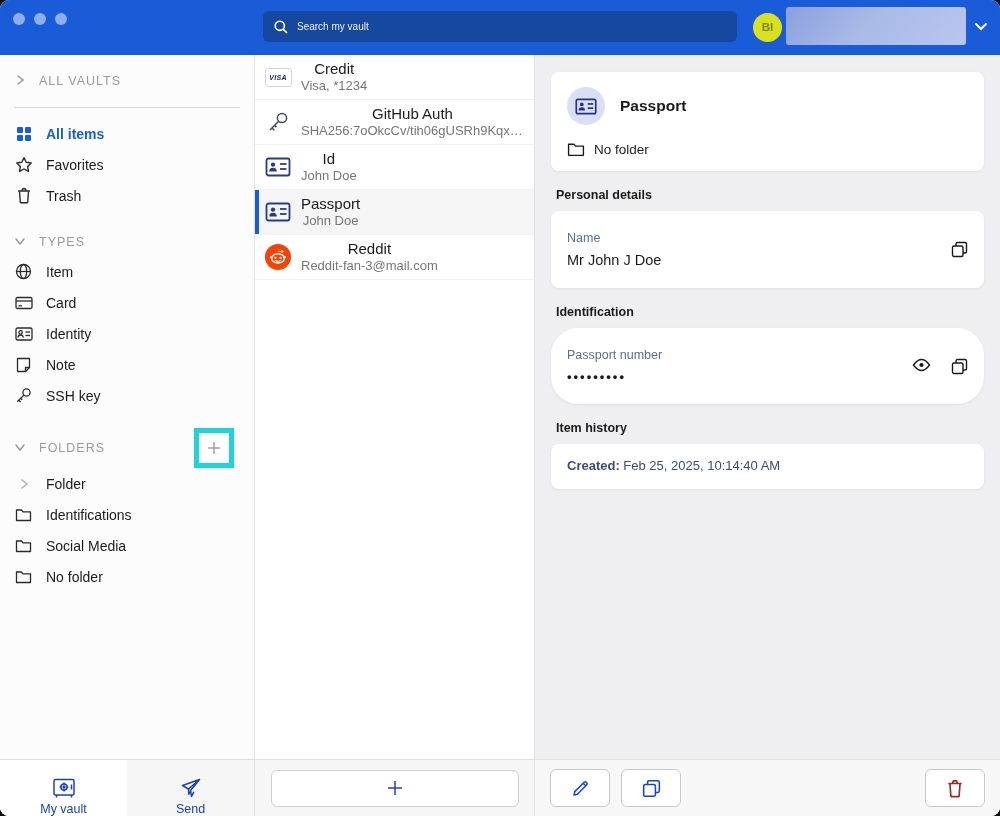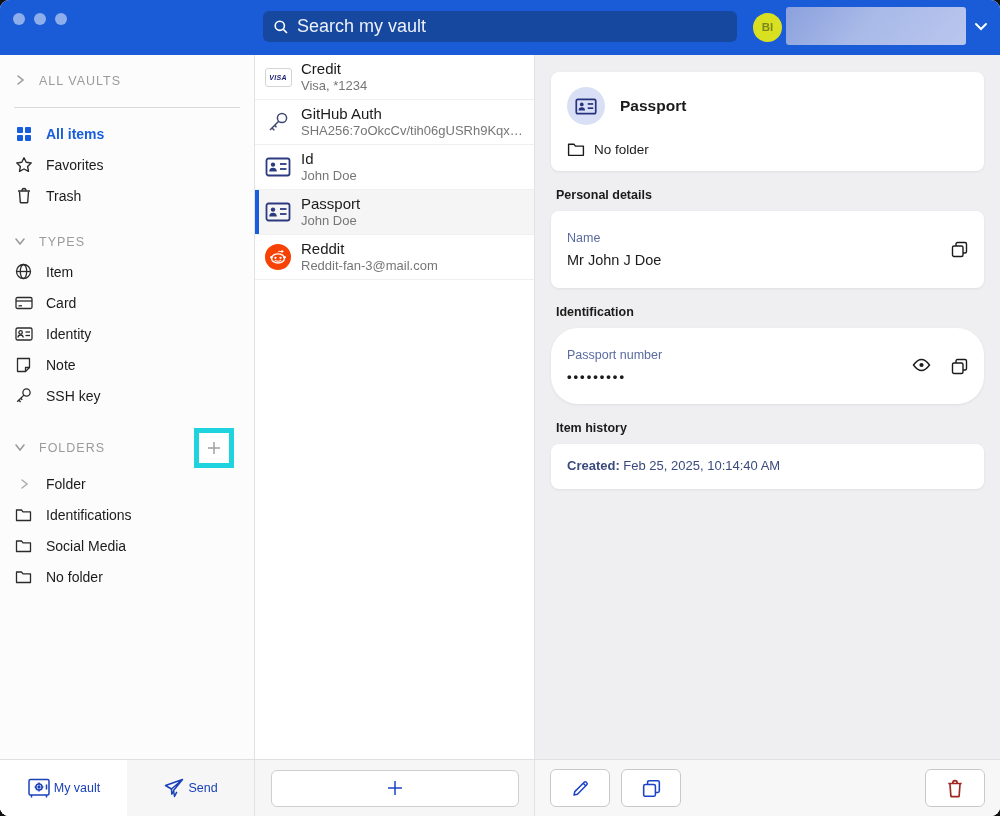--- a/index.html
+++ b/index.html
@@ -5,21 +5,21 @@
   * { margin:0; padding:0; box-sizing:border-box; }
   html,body { width:1000px; height:816px; background:#111; font-family:"Liberation Sans", sans-serif; }
   .window { width:1000px; height:816px; border-radius:9px; overflow:hidden; display:flex; flex-direction:column; background:#fff; }
 
   
   .titlebar { height:55px; background:#1a5cd7; position:relative; flex:0 0 55px; }
   .traffic { position:absolute; top:13px; left:13px; display:flex; gap:9px; }
   .traffic span { width:12px; height:12px; border-radius:50%; background:rgba(255,255,255,.5); display:block; }
   .searchbox { position:absolute; left:263px; top:11px; width:474px; height:31px; background:#17489f; border-radius:6px; display:flex; align-items:center; padding:0 10px; gap:8px; }
   .searchbox svg { flex:0 0 auto; }
-  .searchbox input { background:transparent; border:none; outline:none; color:#fff; font-size:18px; width:100%; font-family:"Liberation Sans", sans-serif; }
+  .searchbox input { background:transparent; border:none; outline:none; color:#fff; font-size:10px; width:100%; font-family:"Liberation Sans", sans-serif; }
   .searchbox input::placeholder { color:rgba(255,255,255,.92); }
   .account { position:absolute; right:8px; top:7px; display:flex; align-items:center; gap:4px; }
   .avatar { width:29px; height:29px; border-radius:50%; background:#d9e021; color:#7d861c; font-size:11.5px; font-weight:bold; display:flex; align-items:center; justify-content:center; margin-top:2px; }
   .redacted { width:180px; height:38px; border-radius:3px; background:linear-gradient(130deg,#8ba0dd 0%, #a9bae8 45%, #b9c6ee 100%); filter:blur(.4px); }
   .acct-chevron { margin:0 4px; display:flex; }
 
   
   .main { flex:1; display:flex; min-height:0; }
   .col { position:relative; height:761px; }
 
@@ -32,25 +32,25 @@
   .nav-item .ic { width:19px; display:flex; justify-content:center; color:#2b2b2b; }
   .nav-item.active { color:#175ddc; font-weight:bold; }
   .nav-item.active .ic { color:#175ddc; }
   .section-gap { margin-top:17px; }
   .add-folder-wrap { position:relative; width:40px; height:40px; display:flex; align-items:center; justify-content:center; }
   .hl-box { position:absolute; inset:0; border:5px solid #1fd3de; }
   .add-folder-btn { width:30px; height:30px; background:#fff; border:none; display:flex; align-items:center; justify-content:center; color:#9a9a9a; }
 
   
   .bottombar { position:absolute; left:0; right:0; bottom:0; height:57px; background:#f6f6f6; border-top:1px solid #e0e0e0; display:flex; }
-  .side-tab { width:127.5px; display:flex; align-items:center; justify-content:center; gap:3px; color:#1a41b8; font-size:12.5px; }
+  .side-tab { width:127.5px; display:flex; flex-direction:column; align-items:center; justify-content:flex-end; gap:3px; color:#1a41b8; font-size:12.5px; }
   .side-tab.active { background:#fff; }
 
   
-  .itemlist { width:280px; background:#fff; border-right:1px solid #e2e2e2; }
+  .itemlist { width:280px; background:#fff; border-right:1px solid #e2e2e2;text-align:center; }
   .list-row { height:45px; display:flex; align-items:center; padding:0 10px 0 0; border-bottom:1px solid #f0f0f0; position:relative; }
   .list-row .sel-bar { display:none; }
   .list-row.selected { background:#f5f5f5; }
   .list-row.selected .sel-bar { display:block; position:absolute; left:0; top:0; bottom:0; width:4px; background:#175ddc; }
   .row-icon { width:46px; display:flex; justify-content:center; flex:0 0 46px; }
   .row-text { min-width:0; }
   .row-title { font-size:15px; color:#1b1b1b; line-height:1.25; }
   .row-sub { font-size:13px; color:#767676; line-height:1.25; white-space:nowrap; overflow:hidden; text-overflow:ellipsis; }
   .visa-badge { width:27px; height:19px; background:#fff; border:1px solid #d5d5d5; border-radius:3px; display:flex; align-items:center; justify-content:center; font-size:7px; font-weight:bold; font-style:italic; color:#1a1f71; letter-spacing:.3px; }
   .reddit-badge { width:26px; height:26px; border-radius:50%; background:#f64305; display:flex; align-items:center; justify-content:center; }

